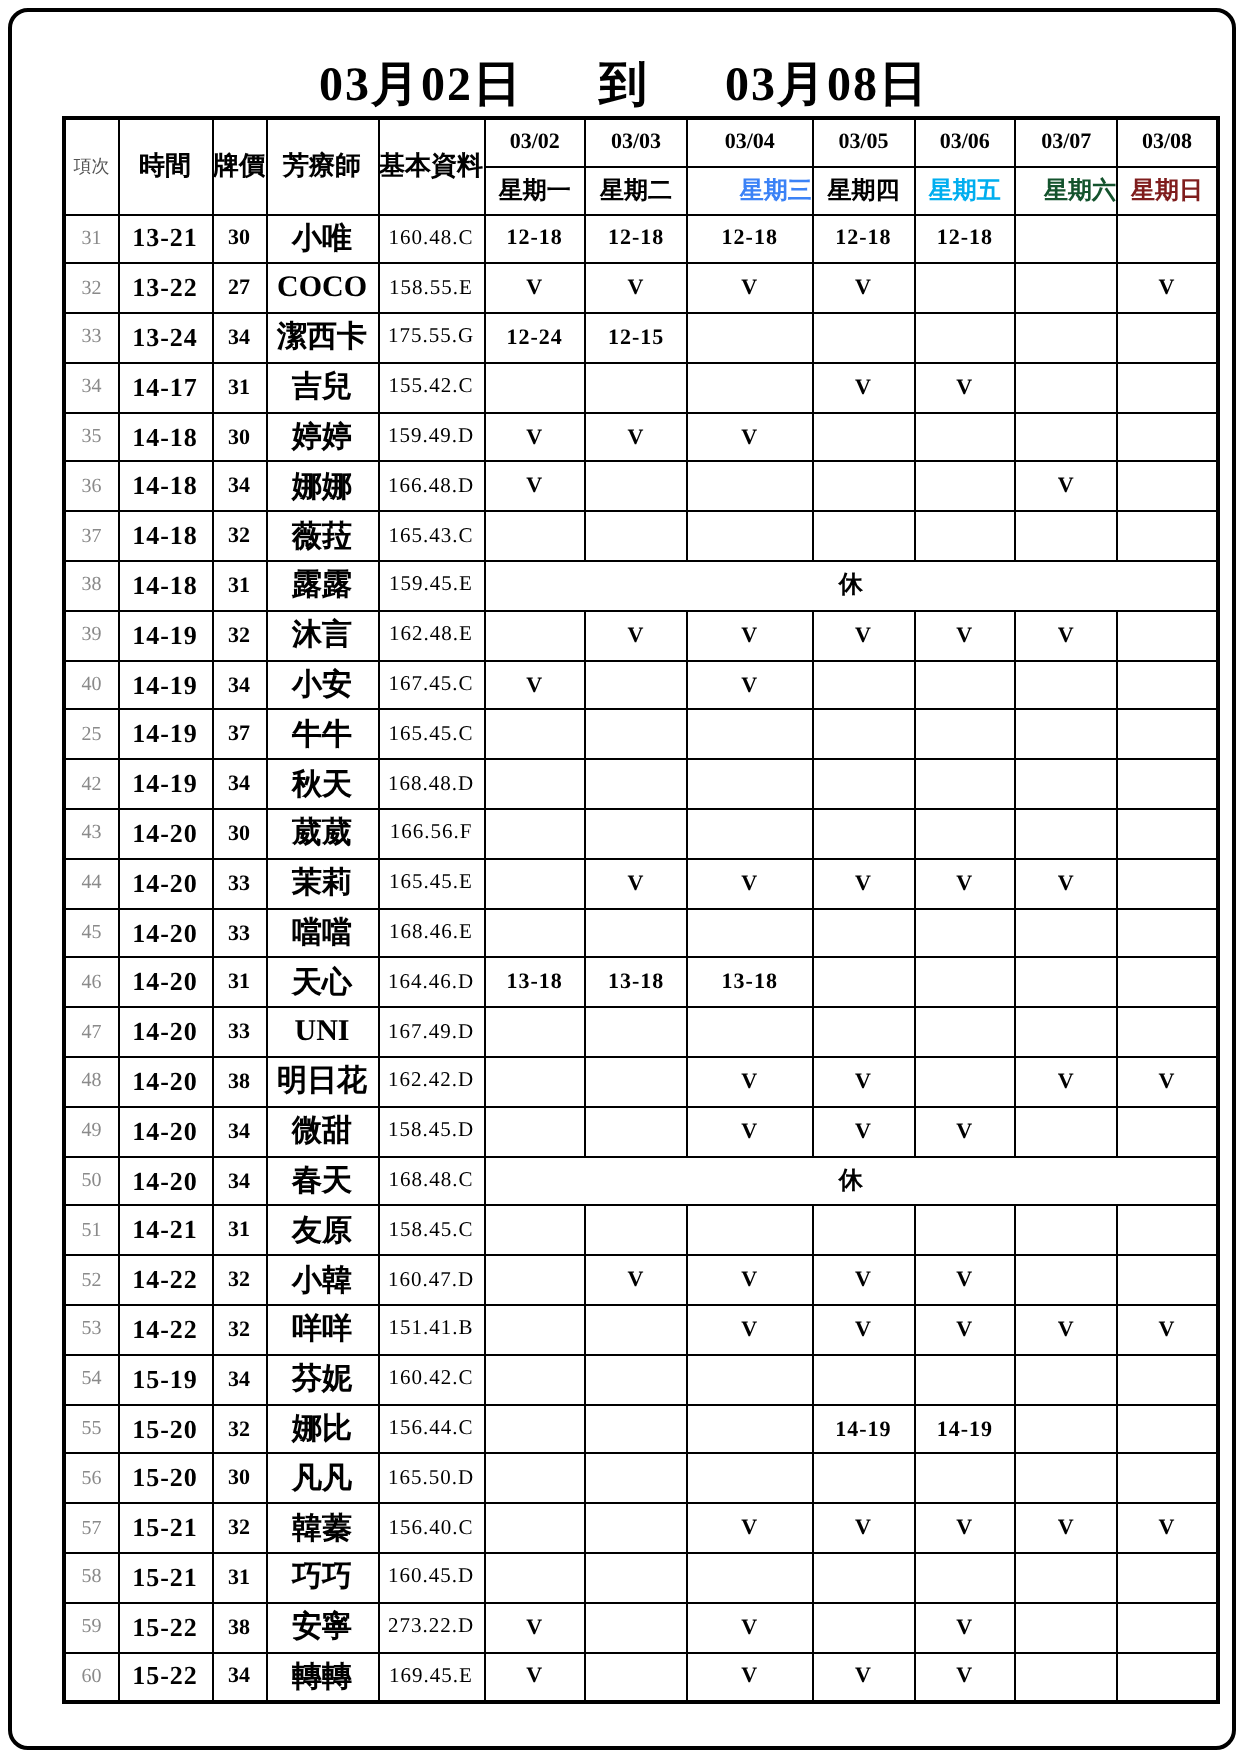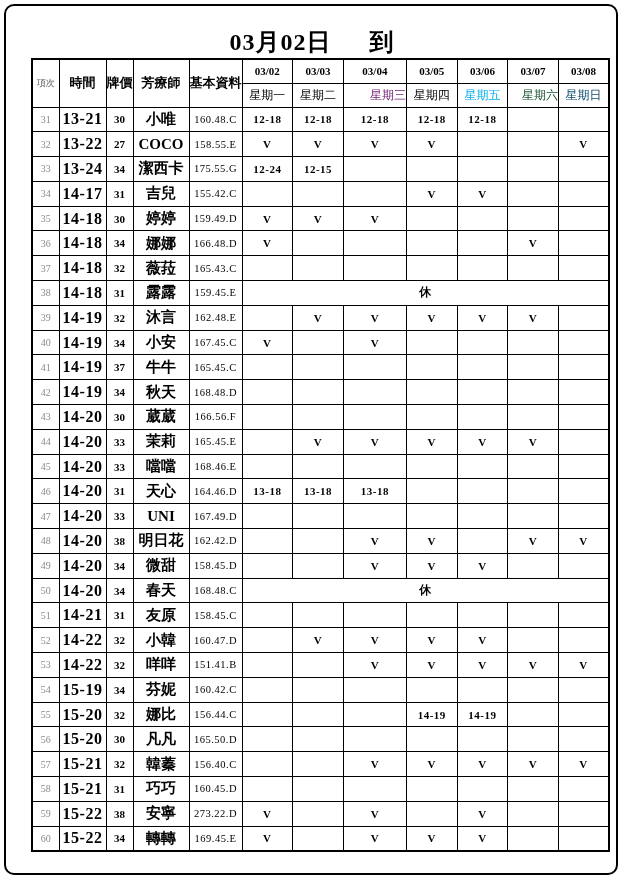--- a/index.html
+++ b/index.html
@@ -56,39 +56,40 @@
   table.schedule tr.hdr { height: 24px; }
   table.schedule tr.datarow { height: 24.8px; margin-left: 12px; }
 
   .col-label {
     font-weight: bold;
     font-size: 13px;
     color: #000000;
   }
   th.idx-hdr { font-size: 9px; font-weight: normal; color: #555555; }
   .date-cell { font-weight: bold; font-size: 11px; color: #000000; }
-  .weekday-cell { font-weight: normal; font-size: 12px; }
+  .weekday-cell { font-weight: bold; font-size: 12px; }
 
   td.idx { font-size: 10px; color: #8a8a8a; font-weight: normal; }
-  td.time { font-weight: bold; font-size: 16px; letter-spacing: 0.5px; }
+  td.time { font-weight: bold; font-size: 13px; letter-spacing: 0.5px; }
   td.price { font-weight: bold; font-size: 11px; }
   td.name { font-weight: bold; font-size: 15px; }
   td.profile { font-weight: normal; font-size: 10.5px; letter-spacing: 0.5px; }
   td.day { font-weight: bold; font-size: 11px; letter-spacing: 0.5px; }
   td.rest { font-weight: bold; font-size: 12px; }
 </style>
 </head>
 <body>
 
 <div class="page">
   <div class="page-border"></div>
 
   <div class="title">
     <span>03月02日</span>
     <span>到</span>
+    <span>03月08日</span>
   </div>
 
   <table class="schedule">
     <colgroup>
         <col style="width: 27px;">
         <col style="width: 47px;">
         <col style="width: 27px;">
         <col style="width: 56px;">
         <col style="width: 45px;">
         <col style="width: 50.7px;">
@@ -110,25 +111,25 @@
           <th class="date-cell">03/03</th>
           <th class="date-cell">03/04</th>
           <th class="date-cell">03/05</th>
           <th class="date-cell">03/06</th>
           <th class="date-cell">03/07</th>
           <th class="date-cell">03/08</th>
         </tr>
         <tr class="hdr">
           <th class="weekday-cell" style="color: rgb(0, 0, 0);">星期一</th>
           <th class="weekday-cell" style="color: rgb(0, 0, 0);">星期二</th>
-          <th class="weekday-cell" style="color: #701a75; padding-left: 26px;">星期三</th>
+          <th class="weekday-cell" style="color: #3b82f6; padding-left: 26px;">星期三</th>
           <th class="weekday-cell" style="color: rgb(0, 0, 0);">星期四</th>
           <th class="weekday-cell" style="color: rgb(0, 174, 239);">星期五</th>
           <th class="weekday-cell" style="color: #14532d; text-align: right;">星期六</th>
-          <th class="weekday-cell" style="color: #0c4a6e;">星期日</th>
+          <th class="weekday-cell" style="color: #7f1d1d;">星期日</th>
         </tr>
       </thead>
     <tbody>
         <tr class="datarow">
           <td class="idx">31</td>
           <td class="time">13-21</td>
           <td class="price">30</td>
           <td class="name">小唯</td>
           <td class="profile">160.48.C</td>
           <td class="day">12-18</td>
@@ -253,21 +254,21 @@
           <td class="profile">167.45.C</td>
           <td class="day">V</td>
           <td class="day"></td>
           <td class="day">V</td>
           <td class="day"></td>
           <td class="day"></td>
           <td class="day"></td>
           <td class="day"></td>
         </tr>
         <tr class="datarow">
-          <td class="idx">41</td>
+          <td class="idx">25</td>
           <td class="time">14-19</td>
           <td class="price">37</td>
           <td class="name">牛牛</td>
           <td class="profile">165.45.C</td>
           <td class="day"></td>
           <td class="day"></td>
           <td class="day"></td>
           <td class="day"></td>
           <td class="day"></td>
           <td class="day"></td>

